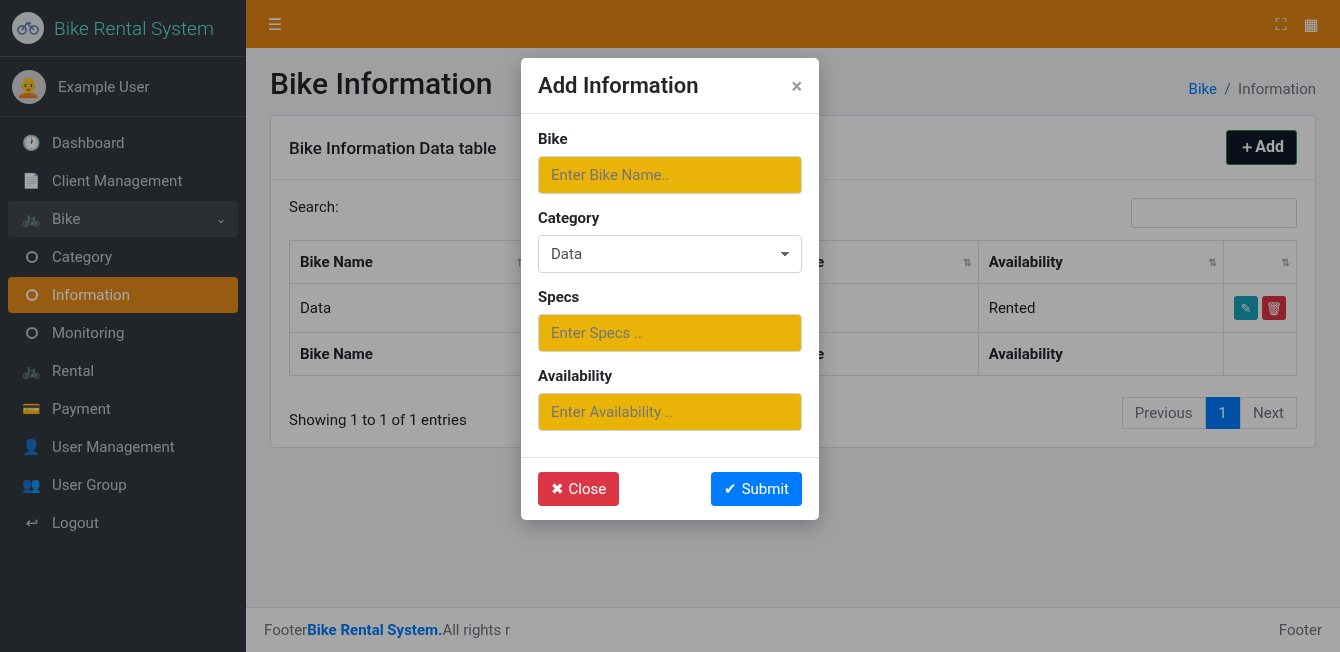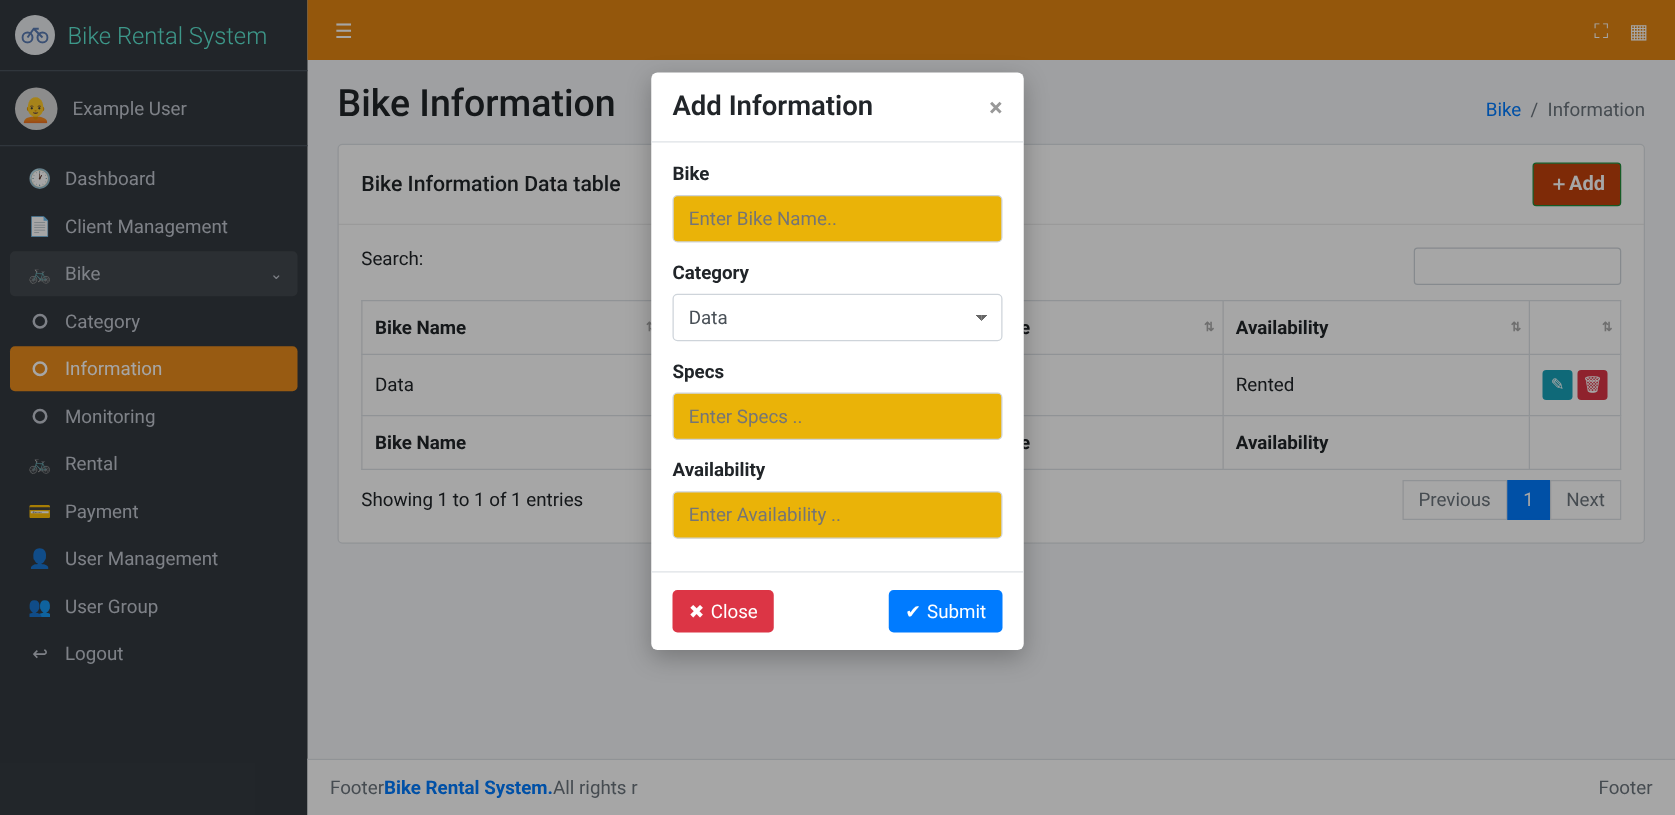--- a/index.html
+++ b/index.html
@@ -29,36 +29,36 @@
 
 .content { position:absolute; top:48px; left:246px; right:0; bottom:0; overflow:hidden; padding:18px 24px; }
 .page-head { display:flex; align-items:baseline; margin-bottom:14px; }
 .page-head h1 { font-size:30px; font-weight:500; color:#212529; }
 .page-head .crumbs { margin-left:auto; font-size:15px; color:#6c757d; }
 .page-head .crumbs a { color:#007bff; text-decoration:none; }
 
 .card { background:#fff; border:1px solid #dee2e6; border-radius:4px; }
 .card-head { padding:14px 18px; display:flex; align-items:center; border-bottom:1px solid rgba(0,0,0,.07); }
 .card-head h3 { font-size:17px; font-weight:500; color:#212529; }
-.btn-add { margin-left:auto; background:#c2410c; color:#fff; border:1px solid #228c3b; border-radius:3px; padding:6px 12px; font-size:16px; font-weight:700; cursor:pointer; }
+.btn-add { margin-left:auto; background:#0f172a; color:#fff; border:1px solid #228c3b; border-radius:3px; padding:6px 12px; font-size:16px; font-weight:700; cursor:pointer; }
 .card-body { padding:18px; }
 
 .search-row { display:flex; justify-content:space-between; margin-bottom:12px; font-size:15px; color:#212529; }
 .search-row input { border:1px solid #ced4da; border-radius:3px; height:30px; width:166px; margin-left:8px; padding:0 6px; }
 
 table { width:100%; border-collapse:collapse; font-size:15px; }
 th, td { border:1px solid #dee2e6; padding:12px 10px; text-align:left; color:#212529; }
 th { font-weight:700; position:relative; }
 .sort { position:absolute; right:6px; top:50%; transform:translateY(-50%); font-size:10px; color:#aaa; }
 .row-actions { display:flex; gap:4px; }
 .ico-btn { width:24px; height:24px; border-radius:3px; display:flex; align-items:center; justify-content:center; color:#fff; cursor:pointer; font-size:13px; }
 .ico-edit { background:#17a2b8; }
 .ico-del { background:#dc3545; }
 
-.table-foot { display:flex; align-items:center; margin-top:8px; font-size:15px; color:#212529; }
+.table-foot { display:flex; align-items:flex-end; margin-top:21px; font-size:15px; color:#212529; }
 .pager { margin-left:auto; display:flex; }
 .pager span { border:1px solid #dee2e6; padding:6px 12px; color:#6c757d; cursor:pointer; }
 .pager span.cur { background:#007bff; color:#fff; border-color:#007bff; }
 
 .footer { position:absolute; bottom:0; left:246px; right:0; height:45px; background:#fff; border-top:1px solid #dee2e6; padding:0 18px; display:flex; align-items:center; font-size:15px; color:#6c757d; }
 .footer a { color:#007bff; font-weight:700; text-decoration:none; }
 
 
 .overlay { position:absolute; inset:0; background:rgba(0,0,0,.35); }
 .modal { position:absolute; top:22px; left:50%; transform:translateX(-50%); width:298px; background:#fff; border-radius:5px; box-shadow:0 6px 20px rgba(0,0,0,.25);margin-top:36px; }

